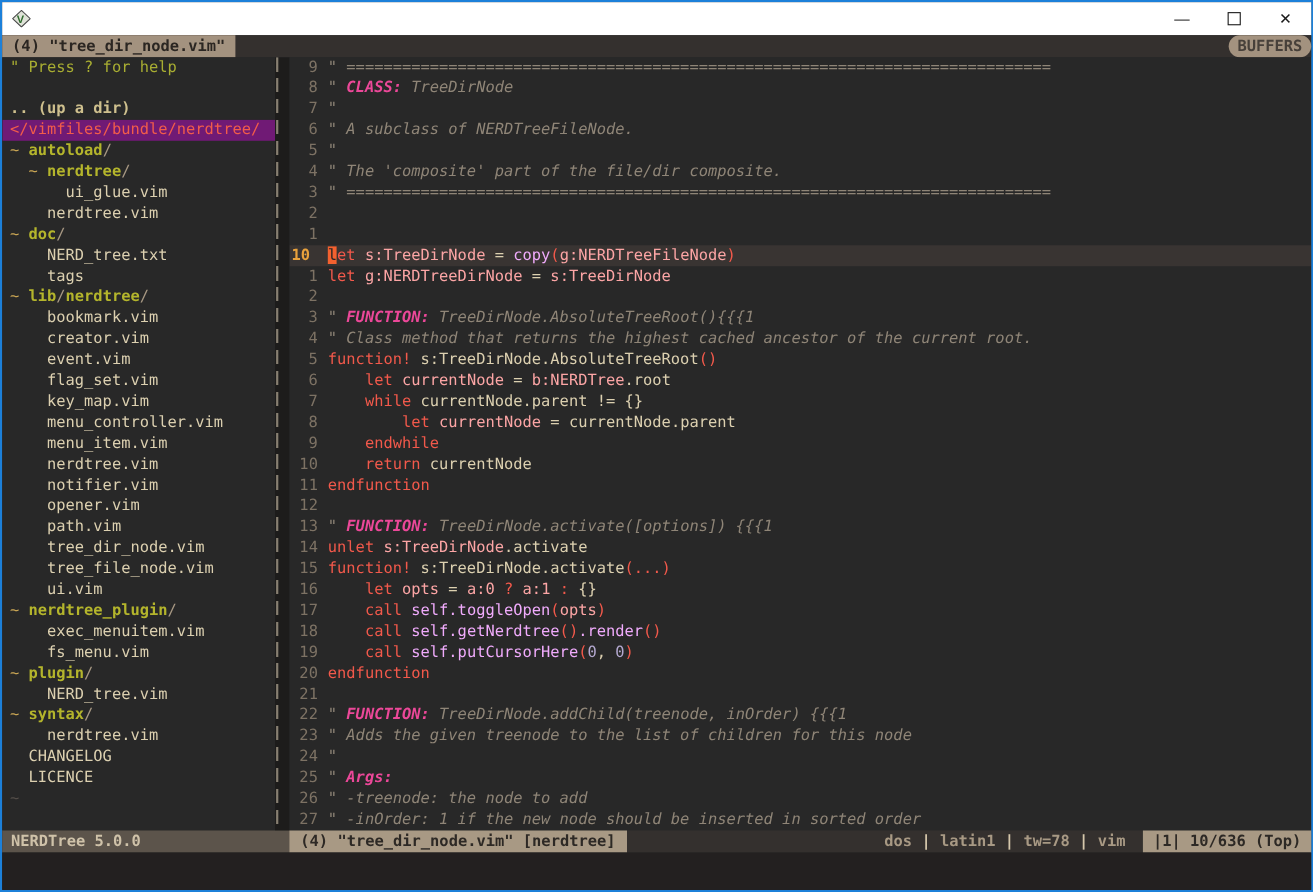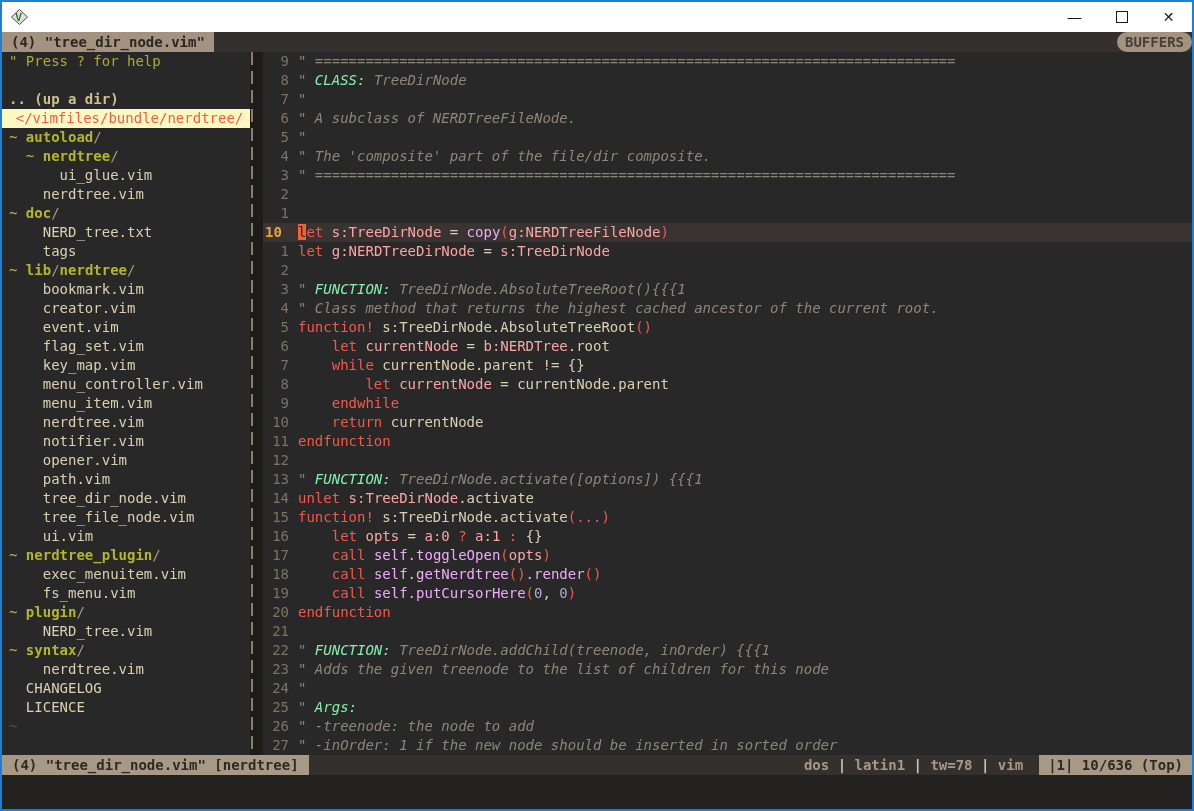--- a/index.html
+++ b/index.html
@@ -21,27 +21,27 @@
   .buffers{background:#a3927f;color:#47403a;padding:0 8px;border-radius:10px;}
   
   .main{flex:1;display:flex;font-family:"DejaVu Sans Mono",monospace;font-size:14px;line-height:19px;overflow:hidden;}
   .sidebar{width:248px;background:#282828;overflow:hidden;}
   .sep{width:13px;background:#1d1c1b;position:relative;}
   .sep-line{position:absolute;left:1px;top:0;bottom:0;width:2px;
             background:repeating-linear-gradient(to bottom,#877f71 0 13px,rgba(0,0,0,0) 13px 19px);}
   .editor{flex:1;background:#282828;overflow:hidden;}
   .row{height:19px;white-space:pre;}
   .sidebar .row{padding-left:7px;}
-  .row.rootline{background:#fef9c3;text-align:center;}
+  .row.rootline{background:#701a75;}
   .row.cursorline{background:#393432;}
   .lnum{display:inline-block;width:26px;text-align:right;margin-right:9px;color:#7d7264;}
   .lnum-cur{text-align:left;padding-left:2px;width:33px;margin-right:0;color:#e9a23c;font-weight:bold;}
   
   .t-comment{color:#8f8577;font-style:italic;}
-  .t-cbold{color:#86efac;font-style:italic;font-weight:normal;}
+  .t-cbold{color:#ec4899;font-style:italic;font-weight:bold;}
   .t-kw{color:#f2594b;}
   .t-id{color:#fca5a5;}
   .t-fn{color:#f0abfc;font-weight:normal;}
   .t-delim{color:#f2594b;}
   .t-plain{color:#dcd0b0;}
   .t-num{color:#b3a8cf;}
   .t-cursor{background:#f4612f;color:#262626;}
   .t-help{color:#a8ad32;}
   .t-updir{color:#cfc08e;font-weight:bold;}
   .t-root{color:#f25c4a;}
@@ -167,20 +167,21 @@
         <div class="row"><span class="lnum">22</span><span class="t-comment">" </span><span class="t-cbold">FUNCTION: </span><span class="t-comment">TreeDirNode.addChild(treenode, inOrder) {{{1</span></div>
         <div class="row"><span class="lnum">23</span><span class="t-comment">" Adds the given treenode to the list of children for this node</span></div>
         <div class="row"><span class="lnum">24</span><span class="t-comment">"</span></div>
         <div class="row"><span class="lnum">25</span><span class="t-comment">" </span><span class="t-cbold">Args:</span></div>
         <div class="row"><span class="lnum">26</span><span class="t-comment">" -treenode: the node to add</span></div>
         <div class="row"><span class="lnum">27</span><span class="t-comment">" -inOrder: 1 if the new node should be inserted in sorted order</span></div>
       </div>
   </div>
 
   <div class="statusline">
+    <span class="st-nerdtree">NERDTree 5.0.0</span>
     <span class="st-file">(4) "tree_dir_node.vim" [nerdtree]</span>
     <span class="st-flags"><span class="t-w">dos</span><span class="t-s"> | </span><span class="t-w">latin1</span><span class="t-s"> | </span><span class="t-w">tw=78</span><span class="t-s"> | </span><span class="t-w">vim</span></span>
     <span class="st-pos">|1| 10/636 (Top)</span>
   </div>
 
   <div class="cmdline"></div>
 
 </div>
 
 </body></html>

